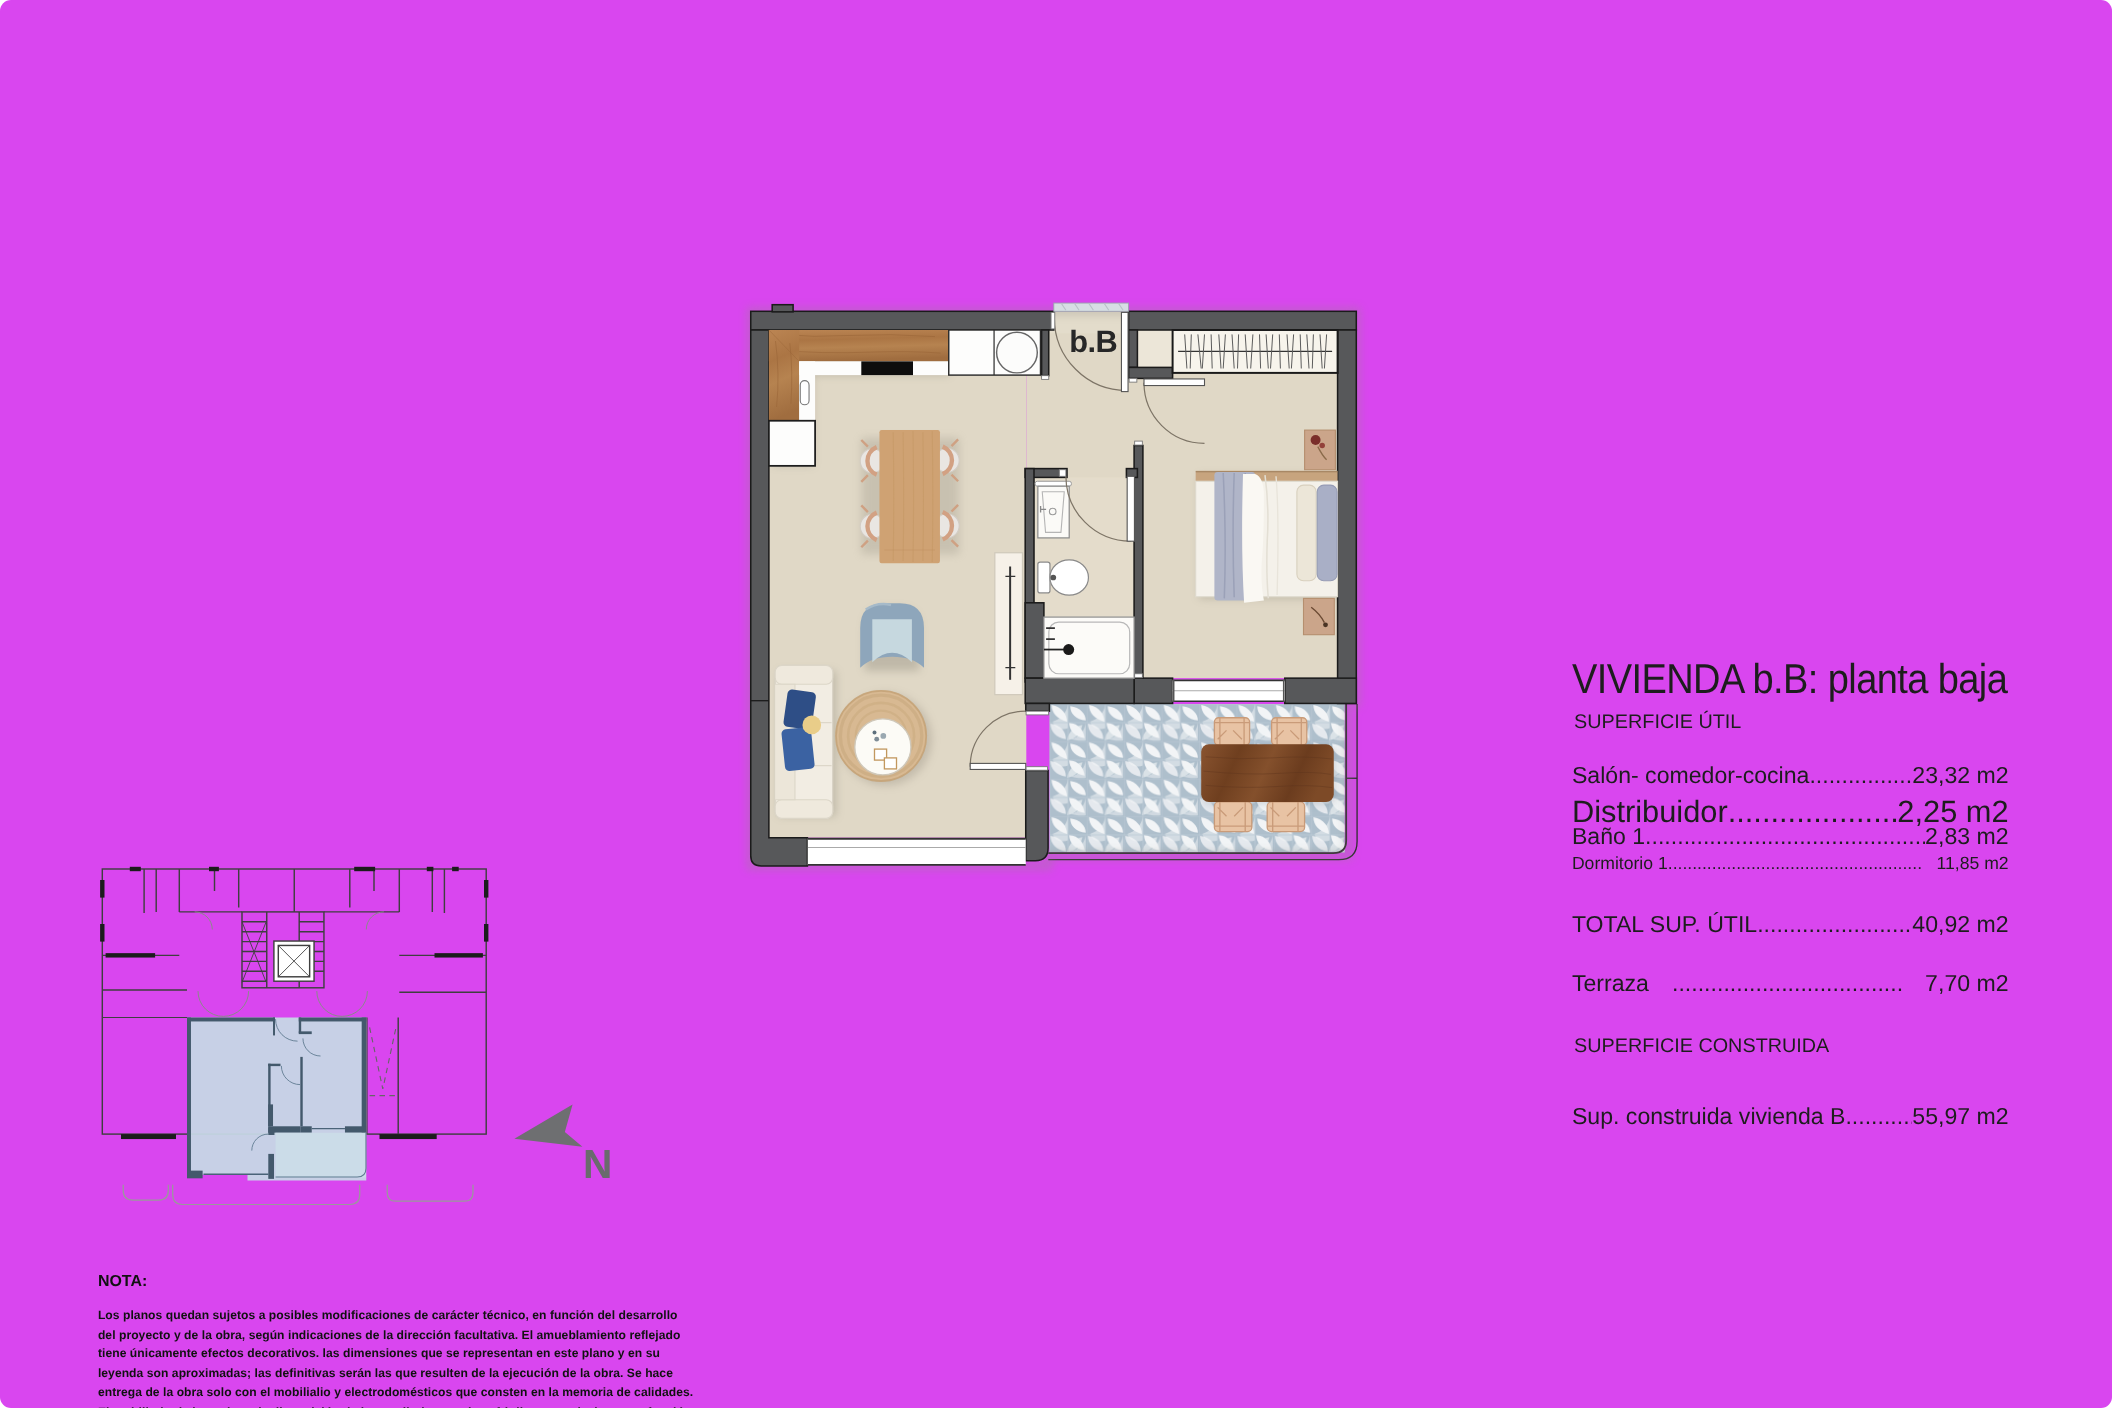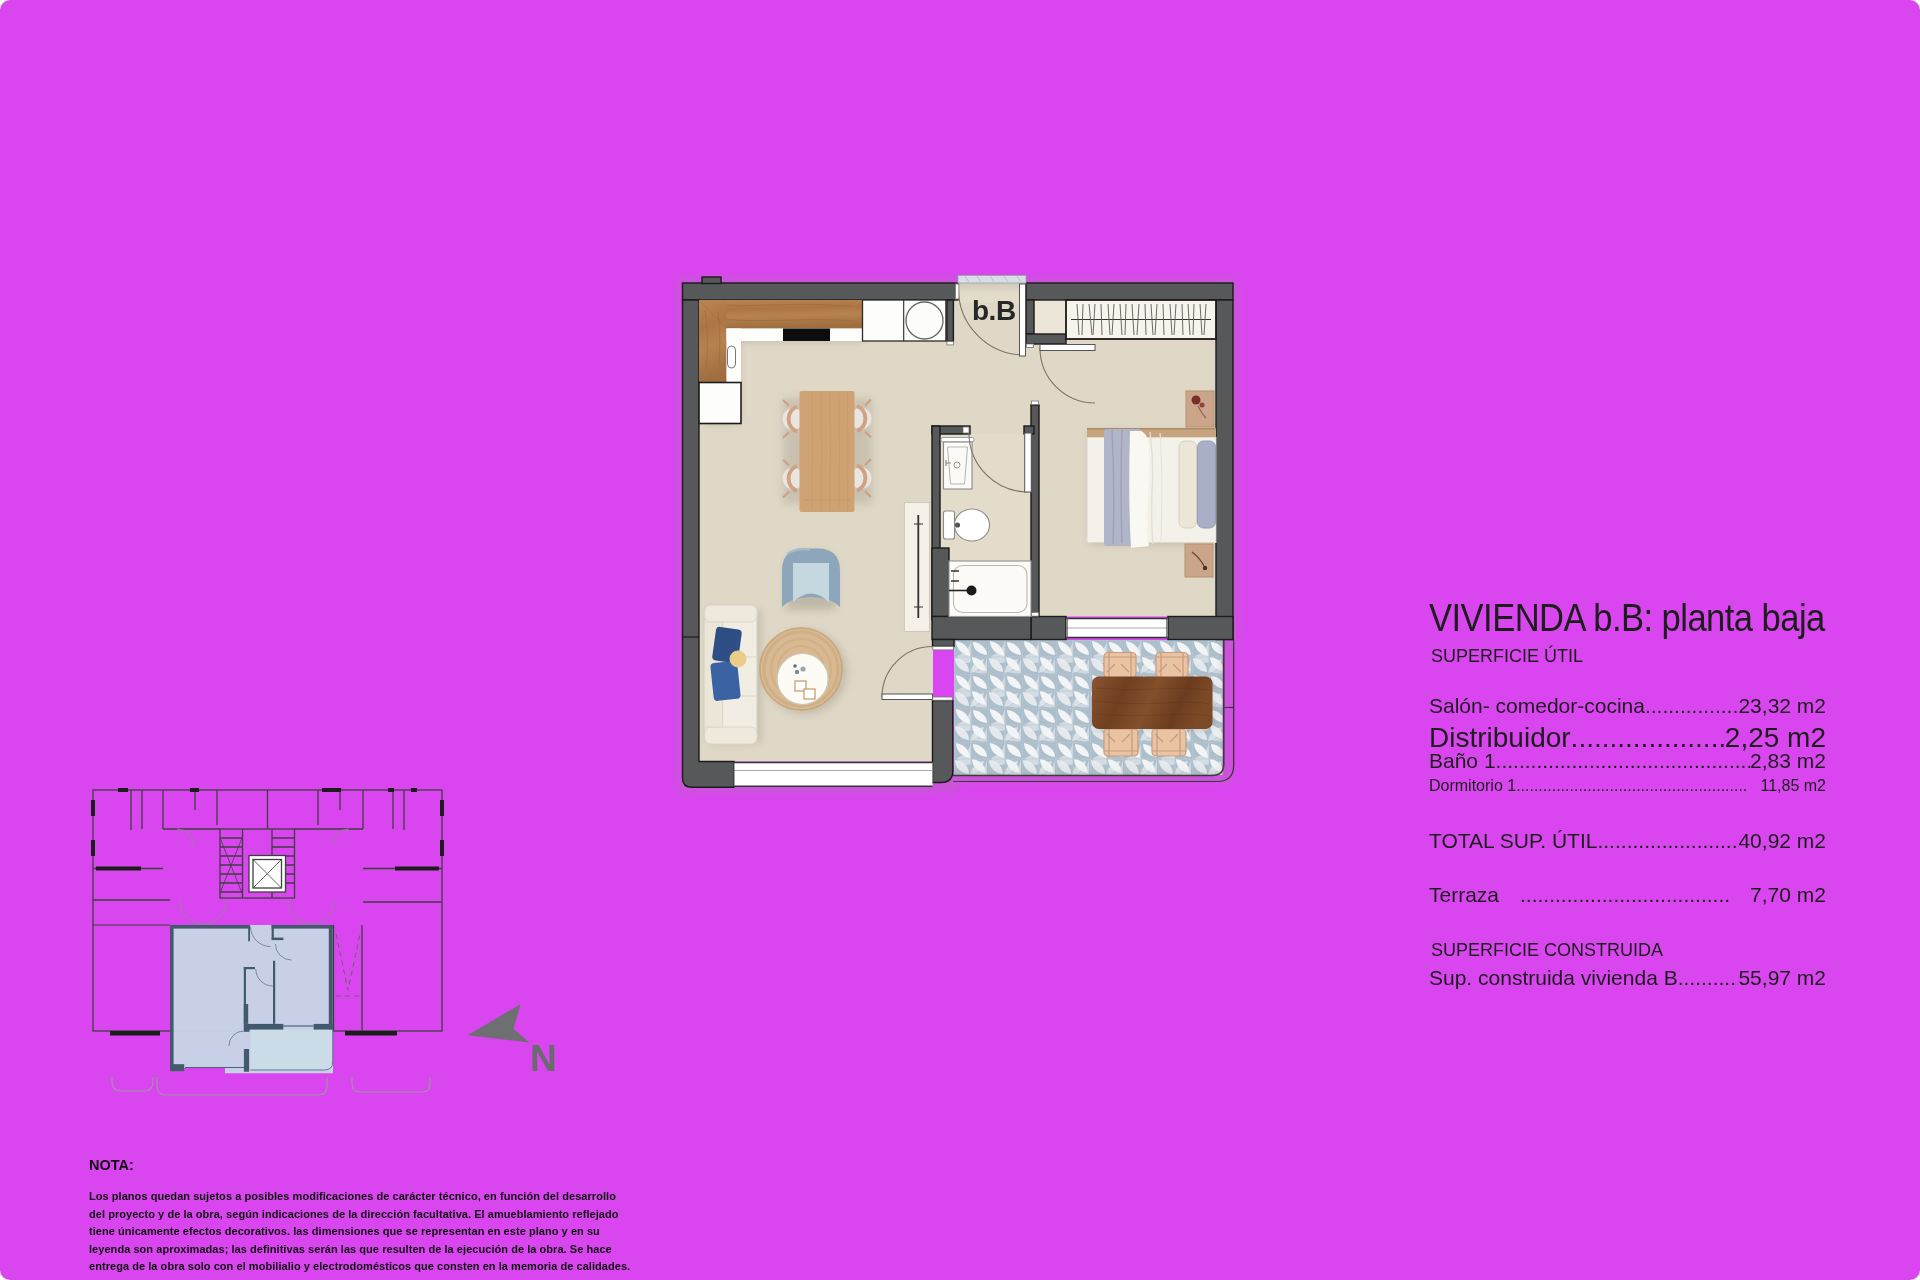--- a/index.html
+++ b/index.html
@@ -550,21 +550,21 @@
       </div>
 
   <div class="ln abs" style="top:883px;left:0;width:397px;font-size:21px;gap:21px;">
         <span>Terraza</span>
         <span class="dots">....................................................</span>
         <span>7,70 m2</span>
       </div>
 
   <div class="abs" style="top:940px;left:2px;font-size:18px;">SUPERFICIE CONSTRUIDA</div>
 
-  <div class="ln abs" style="top:966px;left:0;width:397px;font-size:21px;">
+  <div class="ln abs" style="top:1004px;left:0;width:397px;font-size:21px;">
         <span>Sup. construida vivienda B</span>
         <span class="dots">....................................................</span>
         <span>55,97 m2</span>
       </div>
 </div>
 
 <div class="abs" style="left:89px;top:1157px;color:#111;">
 
   <div style="font-size:14.5px;font-weight:bold;">NOTA:</div>
 

